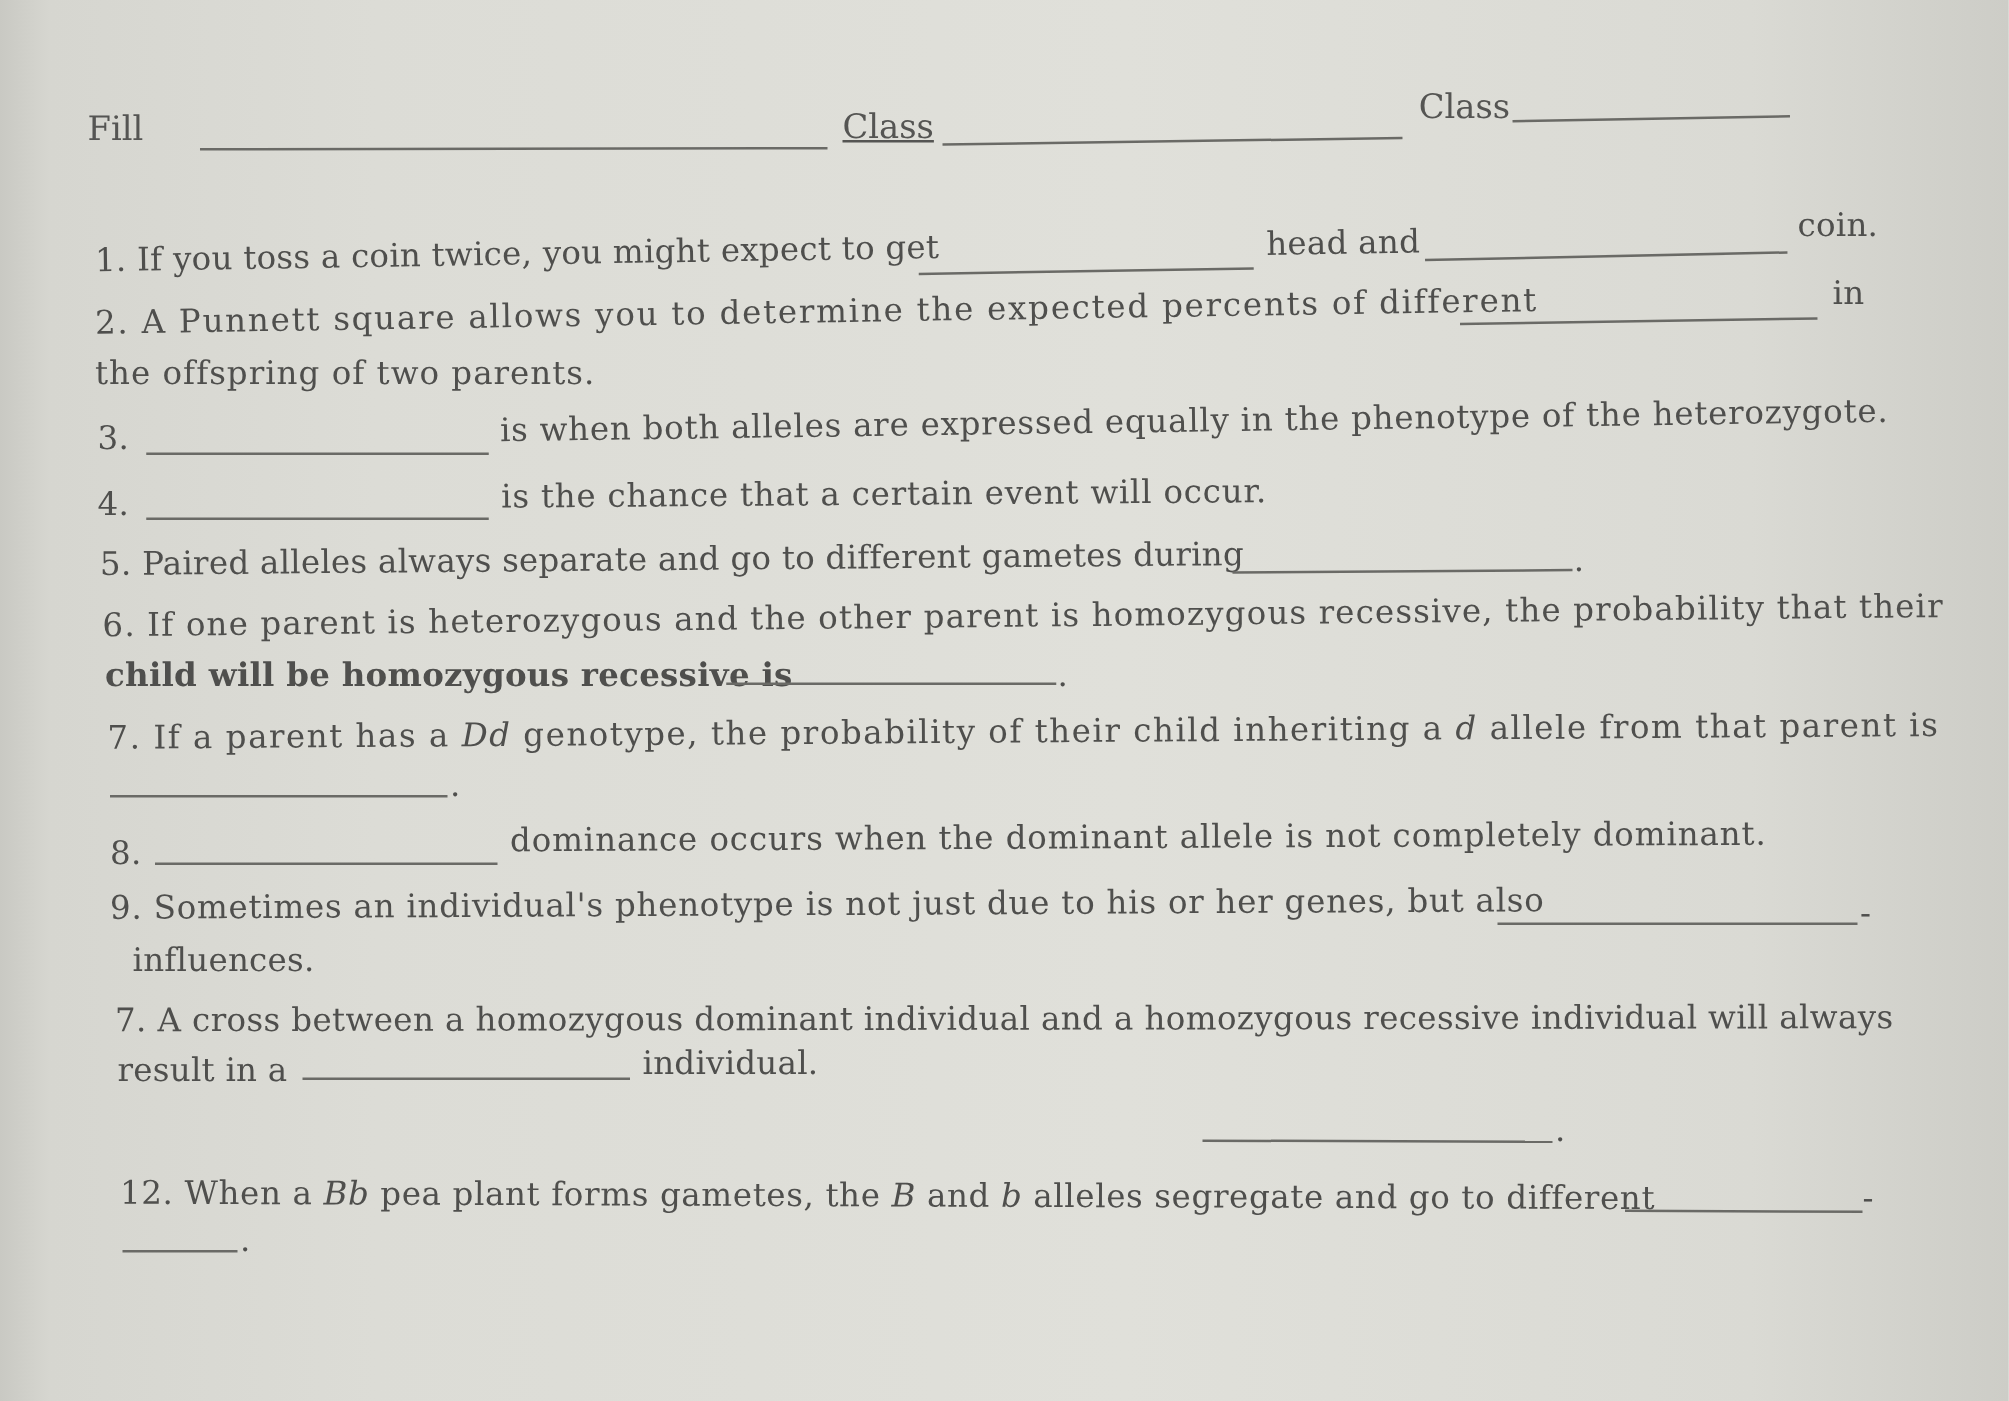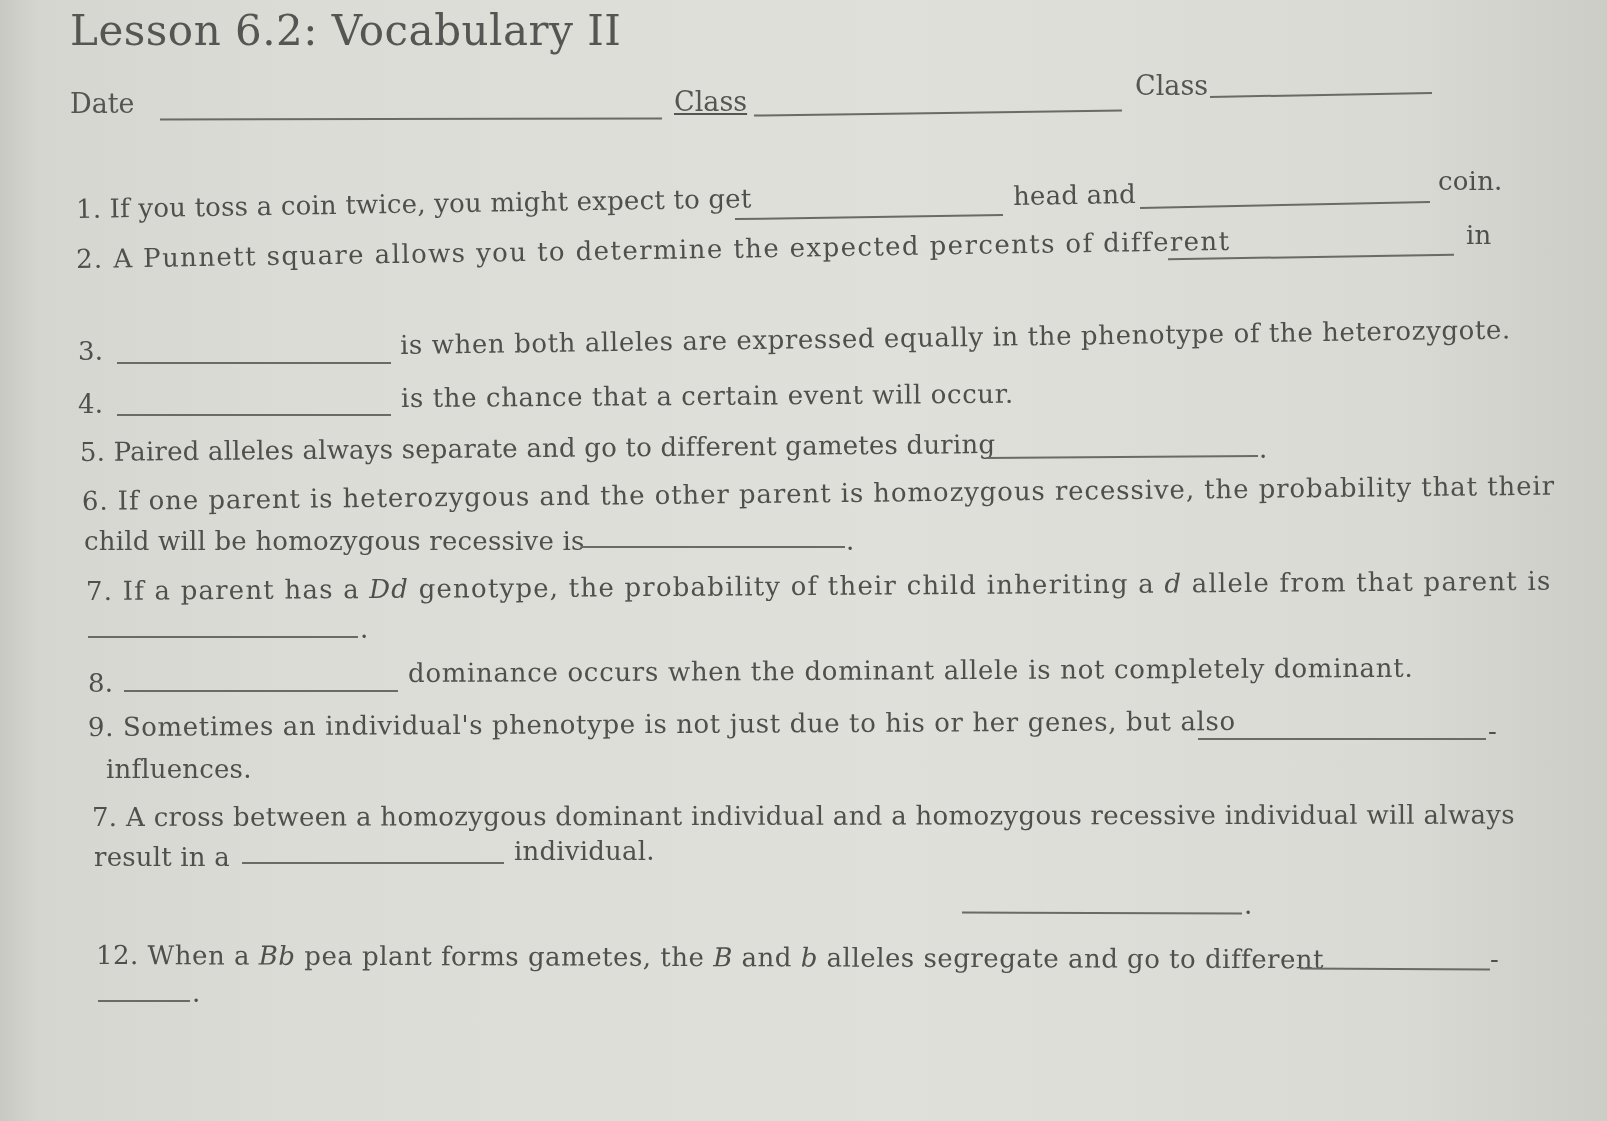--- a/index.html
+++ b/index.html
@@ -20,23 +20,22 @@
     position: absolute; height: 0; border-bottom: 2px solid #6a6a66;
   }
   .blank.input { cursor: text; }
   i.var { font-style: italic; }
 </style>
 </head>
 <body>
 
 <div class="sheet">
 
-  <div class="abs title" style="left:70px; top:6px;">Lesson 6.2: Vocabulary II</div>
 
-  <div class="abs hdr" style="left:70px; top:88px;">Date</div>
+  <div class="abs hdr" style="left:70px; top:88px;">Fill</div>
   <div class="blank input" style="left:160px; top:118px; width:502px; transform:rotate(-0.1deg);"></div>
 
   <div class="abs hdr" style="left:674px; top:86px;text-decoration:underline;">Class</div>
   <div class="blank input" style="left:754px; top:112px; width:368px; transform:rotate(-0.8deg);"></div>
 
   <div class="abs hdr" style="left:1135px; top:70px;">Class</div>
   <div class="blank input" style="left:1210px; top:94px; width:222px; transform:rotate(-1deg);"></div>
 
 
   <div class="abs q" style="left:76px; top:194px; transform:rotate(-0.9deg); transform-origin:left;">
@@ -47,41 +46,42 @@
   <div class="abs q" style="left:1013px; top:180px; transform:rotate(-0.9deg);">head and</div>
   <div class="blank input" style="left:1140px; top:204px; width:290px; transform:rotate(-1.2deg);"></div>
   <div class="abs q" style="left:1438px; top:166px;">coin.</div>
 
   <div class="abs q" style="left:76px; top:244px; transform:rotate(-0.9deg); transform-origin:left; letter-spacing:1.4px;">
     <span>2.</span>
     <span>A Punnett square allows you to determine the expected percents of different</span>
   </div>
   <div class="blank input" style="left:1168px; top:256px; width:286px; transform:rotate(-0.9deg);"></div>
   <div class="abs q" style="left:1466px; top:220px;">in</div>
+  <div class="abs q" style="left:76px; top:284px; letter-spacing:0.8px;">the offspring of two parents.</div>
 
   <div class="abs q" style="left:78px; top:336px;">3.</div>
   <div class="blank input" style="left:117px; top:362px; width:274px;"></div>
   <div class="abs q" style="left:400px; top:330px; transform:rotate(-0.8deg); transform-origin:left; letter-spacing:0.6px;">is when both alleles are expressed equally in the phenotype of the heterozygote.</div>
 
   <div class="abs q" style="left:78px; top:389px;">4.</div>
   <div class="blank input" style="left:117px; top:414px; width:274px;"></div>
   <div class="abs q" style="left:401px; top:383px; transform:rotate(-0.4deg); transform-origin:left; letter-spacing:0.6px;">is the chance that a certain event will occur.</div>
 
   <div class="abs q" style="left:80px; top:437px; transform:rotate(-0.5deg); transform-origin:left;">
     <span>5.</span>
     <span>Paired alleles always separate and go to different gametes during</span>
   </div>
   <div class="blank input" style="left:986px; top:456px; width:272px; transform:rotate(-0.4deg);"></div>
   <div class="abs q" style="left:1259px; top:434px;">.</div>
 
   <div class="abs q" style="left:82px; top:486px; transform:rotate(-0.6deg); transform-origin:left; letter-spacing:0.9px;">
     <span>6.</span>
     <span>If one parent is heterozygous and the other parent is homozygous recessive, the probability that their</span>
   </div>
-  <div class="abs q" style="left:84px; top:526px;">child will be homozygous recessive is</div>
+  <div class="abs q" style="left:84px; top:526px;font-weight:bold;">child will be homozygous recessive is</div>
   <div class="blank input" style="left:581px; top:546px; width:264px;"></div>
   <div class="abs q" style="left:846px; top:526px;">.</div>
 
   <div class="abs q" style="left:86px; top:576px; transform:rotate(-0.4deg); transform-origin:left; letter-spacing:1.2px;">
     <span>7.</span>
     <span>If a parent has a</span>
     <i class="var">Dd</i>
     <span>genotype, the probability of their child inheriting a</span>
     <i class="var">d</i>
     <span>allele from that parent is</span>

